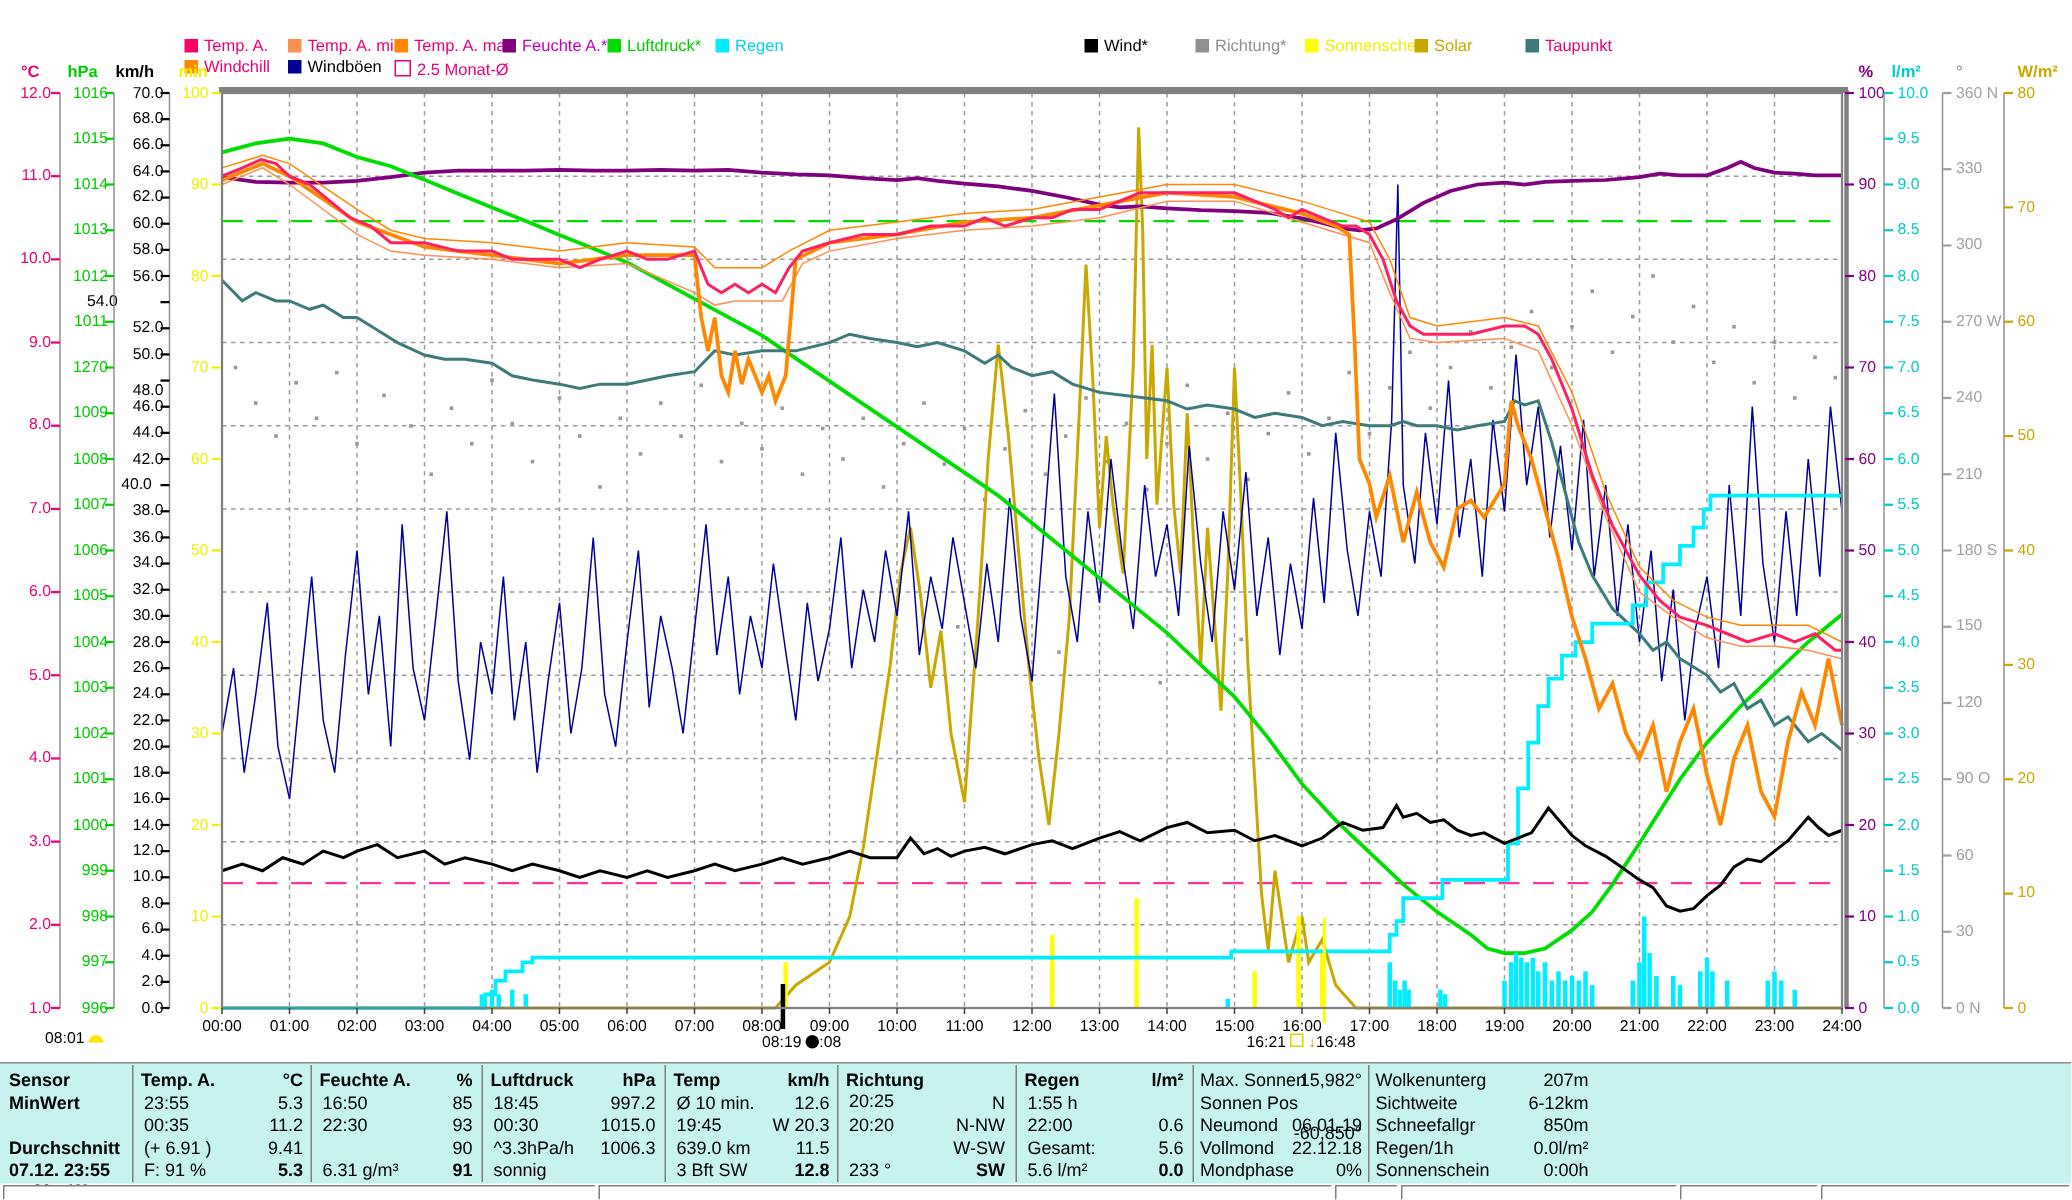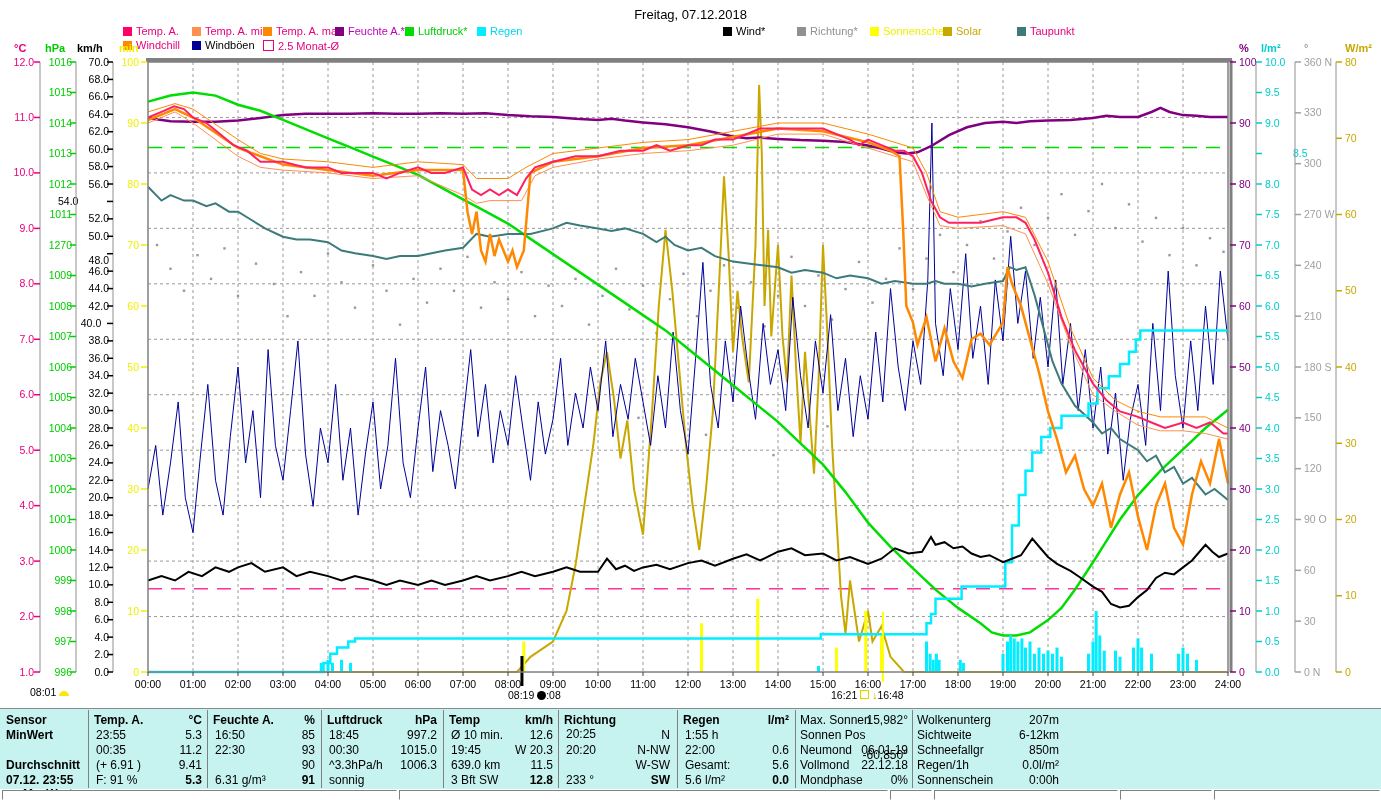--- a/index.html
+++ b/index.html
@@ -27,21 +27,20 @@
   .moonico{display:inline-block;width:9px;height:9px;background:#000;border-radius:50%;
        vertical-align:-1px;}
   .sqico{display:inline-block;width:7px;height:7px;background:#fffef0;border:1px solid #d8d800;
        vertical-align:0px;}
   svg{position:absolute;left:0;top:0;}
 </style>
 </head>
 <body>
 <div id="app">
 
-<div id="chart-title">Freitag, 07.12.2018</div>
 
 <div id="legend">
       <div class="leg-item" style="left: 123px; top: 26px; color: rgb(232, 0, 125);"><span class="leg-sq" style="background: rgb(255, 0, 102);"></span><span>Temp. A.</span></div>
       <div class="leg-item" style="left: 192px; top: 26px; color: rgb(232, 0, 125);"><span class="leg-sq" style="background: rgb(255, 144, 80);"></span><span>Temp. A. min</span></div>
       <div class="leg-item" style="left: 263px; top: 26px; color: rgb(232, 0, 125);"><span class="leg-sq" style="background: rgb(255, 136, 0);"></span><span>Temp. A. max</span></div>
       <div class="leg-item" style="left: 335px; top: 26px; color: rgb(192, 0, 192);"><span class="leg-sq" style="background: rgb(128, 0, 128);"></span><span>Feuchte A.*</span></div>
       <div class="leg-item" style="left: 405px; top: 26px; color: rgb(0, 204, 0);"><span class="leg-sq" style="background: rgb(0, 221, 0);"></span><span>Luftdruck*</span></div>
       <div class="leg-item" style="left: 477px; top: 26px; color: rgb(0, 213, 238);"><span class="leg-sq" style="background: rgb(0, 238, 255);"></span><span>Regen</span></div>
       <div class="leg-item" style="left: 723px; top: 26px; color: rgb(0, 0, 0);"><span class="leg-sq" style="background: rgb(0, 0, 0);"></span><span>Wind*</span></div>
       <div class="leg-item" style="left: 797px; top: 26px; color: rgb(144, 144, 144);"><span class="leg-sq" style="background: rgb(144, 144, 144);"></span><span>Richtung*</span></div>
@@ -146,21 +145,21 @@
       <div class="lbl" style="left: 1239px; top: 361.5px; width: 26px; text-align: left; color: rgb(128, 0, 128);">50</div>
       <div class="lbl" style="left: 1239px; top: 422.5px; width: 26px; text-align: left; color: rgb(128, 0, 128);">40</div>
       <div class="lbl" style="left: 1239px; top: 483.5px; width: 26px; text-align: left; color: rgb(128, 0, 128);">30</div>
       <div class="lbl" style="left: 1239px; top: 544.5px; width: 26px; text-align: left; color: rgb(128, 0, 128);">20</div>
       <div class="lbl" style="left: 1239px; top: 605.5px; width: 26px; text-align: left; color: rgb(128, 0, 128);">10</div>
       <div class="lbl" style="left: 1239px; top: 666.5px; width: 26px; text-align: left; color: rgb(128, 0, 128);">0</div>
       <div class="hdr" style="left: 1261px; top: 42px; color: rgb(0, 204, 204);">l/m²</div>
       <div class="lbl" style="left: 1265px; top: 56.5px; width: 30px; text-align: left; color: rgb(0, 204, 204);">10.0</div>
       <div class="lbl" style="left: 1265px; top: 87px; width: 30px; text-align: left; color: rgb(0, 204, 204);">9.5</div>
       <div class="lbl" style="left: 1265px; top: 117.5px; width: 30px; text-align: left; color: rgb(0, 204, 204);">9.0</div>
-      <div class="lbl" style="left: 1265px; top: 148px; width: 30px; text-align: left; color: rgb(0, 204, 204); margin-left: 28px;">8.5</div>
+      <div class="lbl" style="left: 1265px; top: 148px; width: 30px; text-align: left; color: rgb(0, 204, 204);">8.5</div>
       <div class="lbl" style="left: 1265px; top: 178.5px; width: 30px; text-align: left; color: rgb(0, 204, 204);">8.0</div>
       <div class="lbl" style="left: 1265px; top: 209px; width: 30px; text-align: left; color: rgb(0, 204, 204);">7.5</div>
       <div class="lbl" style="left: 1265px; top: 239.5px; width: 30px; text-align: left; color: rgb(0, 204, 204);">7.0</div>
       <div class="lbl" style="left: 1265px; top: 270px; width: 30px; text-align: left; color: rgb(0, 204, 204);">6.5</div>
       <div class="lbl" style="left: 1265px; top: 300.5px; width: 30px; text-align: left; color: rgb(0, 204, 204);">6.0</div>
       <div class="lbl" style="left: 1265px; top: 331px; width: 30px; text-align: left; color: rgb(0, 204, 204);">5.5</div>
       <div class="lbl" style="left: 1265px; top: 361.5px; width: 30px; text-align: left; color: rgb(0, 204, 204);">5.0</div>
       <div class="lbl" style="left: 1265px; top: 392px; width: 30px; text-align: left; color: rgb(0, 204, 204);">4.5</div>
       <div class="lbl" style="left: 1265px; top: 422.5px; width: 30px; text-align: left; color: rgb(0, 204, 204);">4.0</div>
       <div class="lbl" style="left: 1265px; top: 453px; width: 30px; text-align: left; color: rgb(0, 204, 204);">3.5</div>

